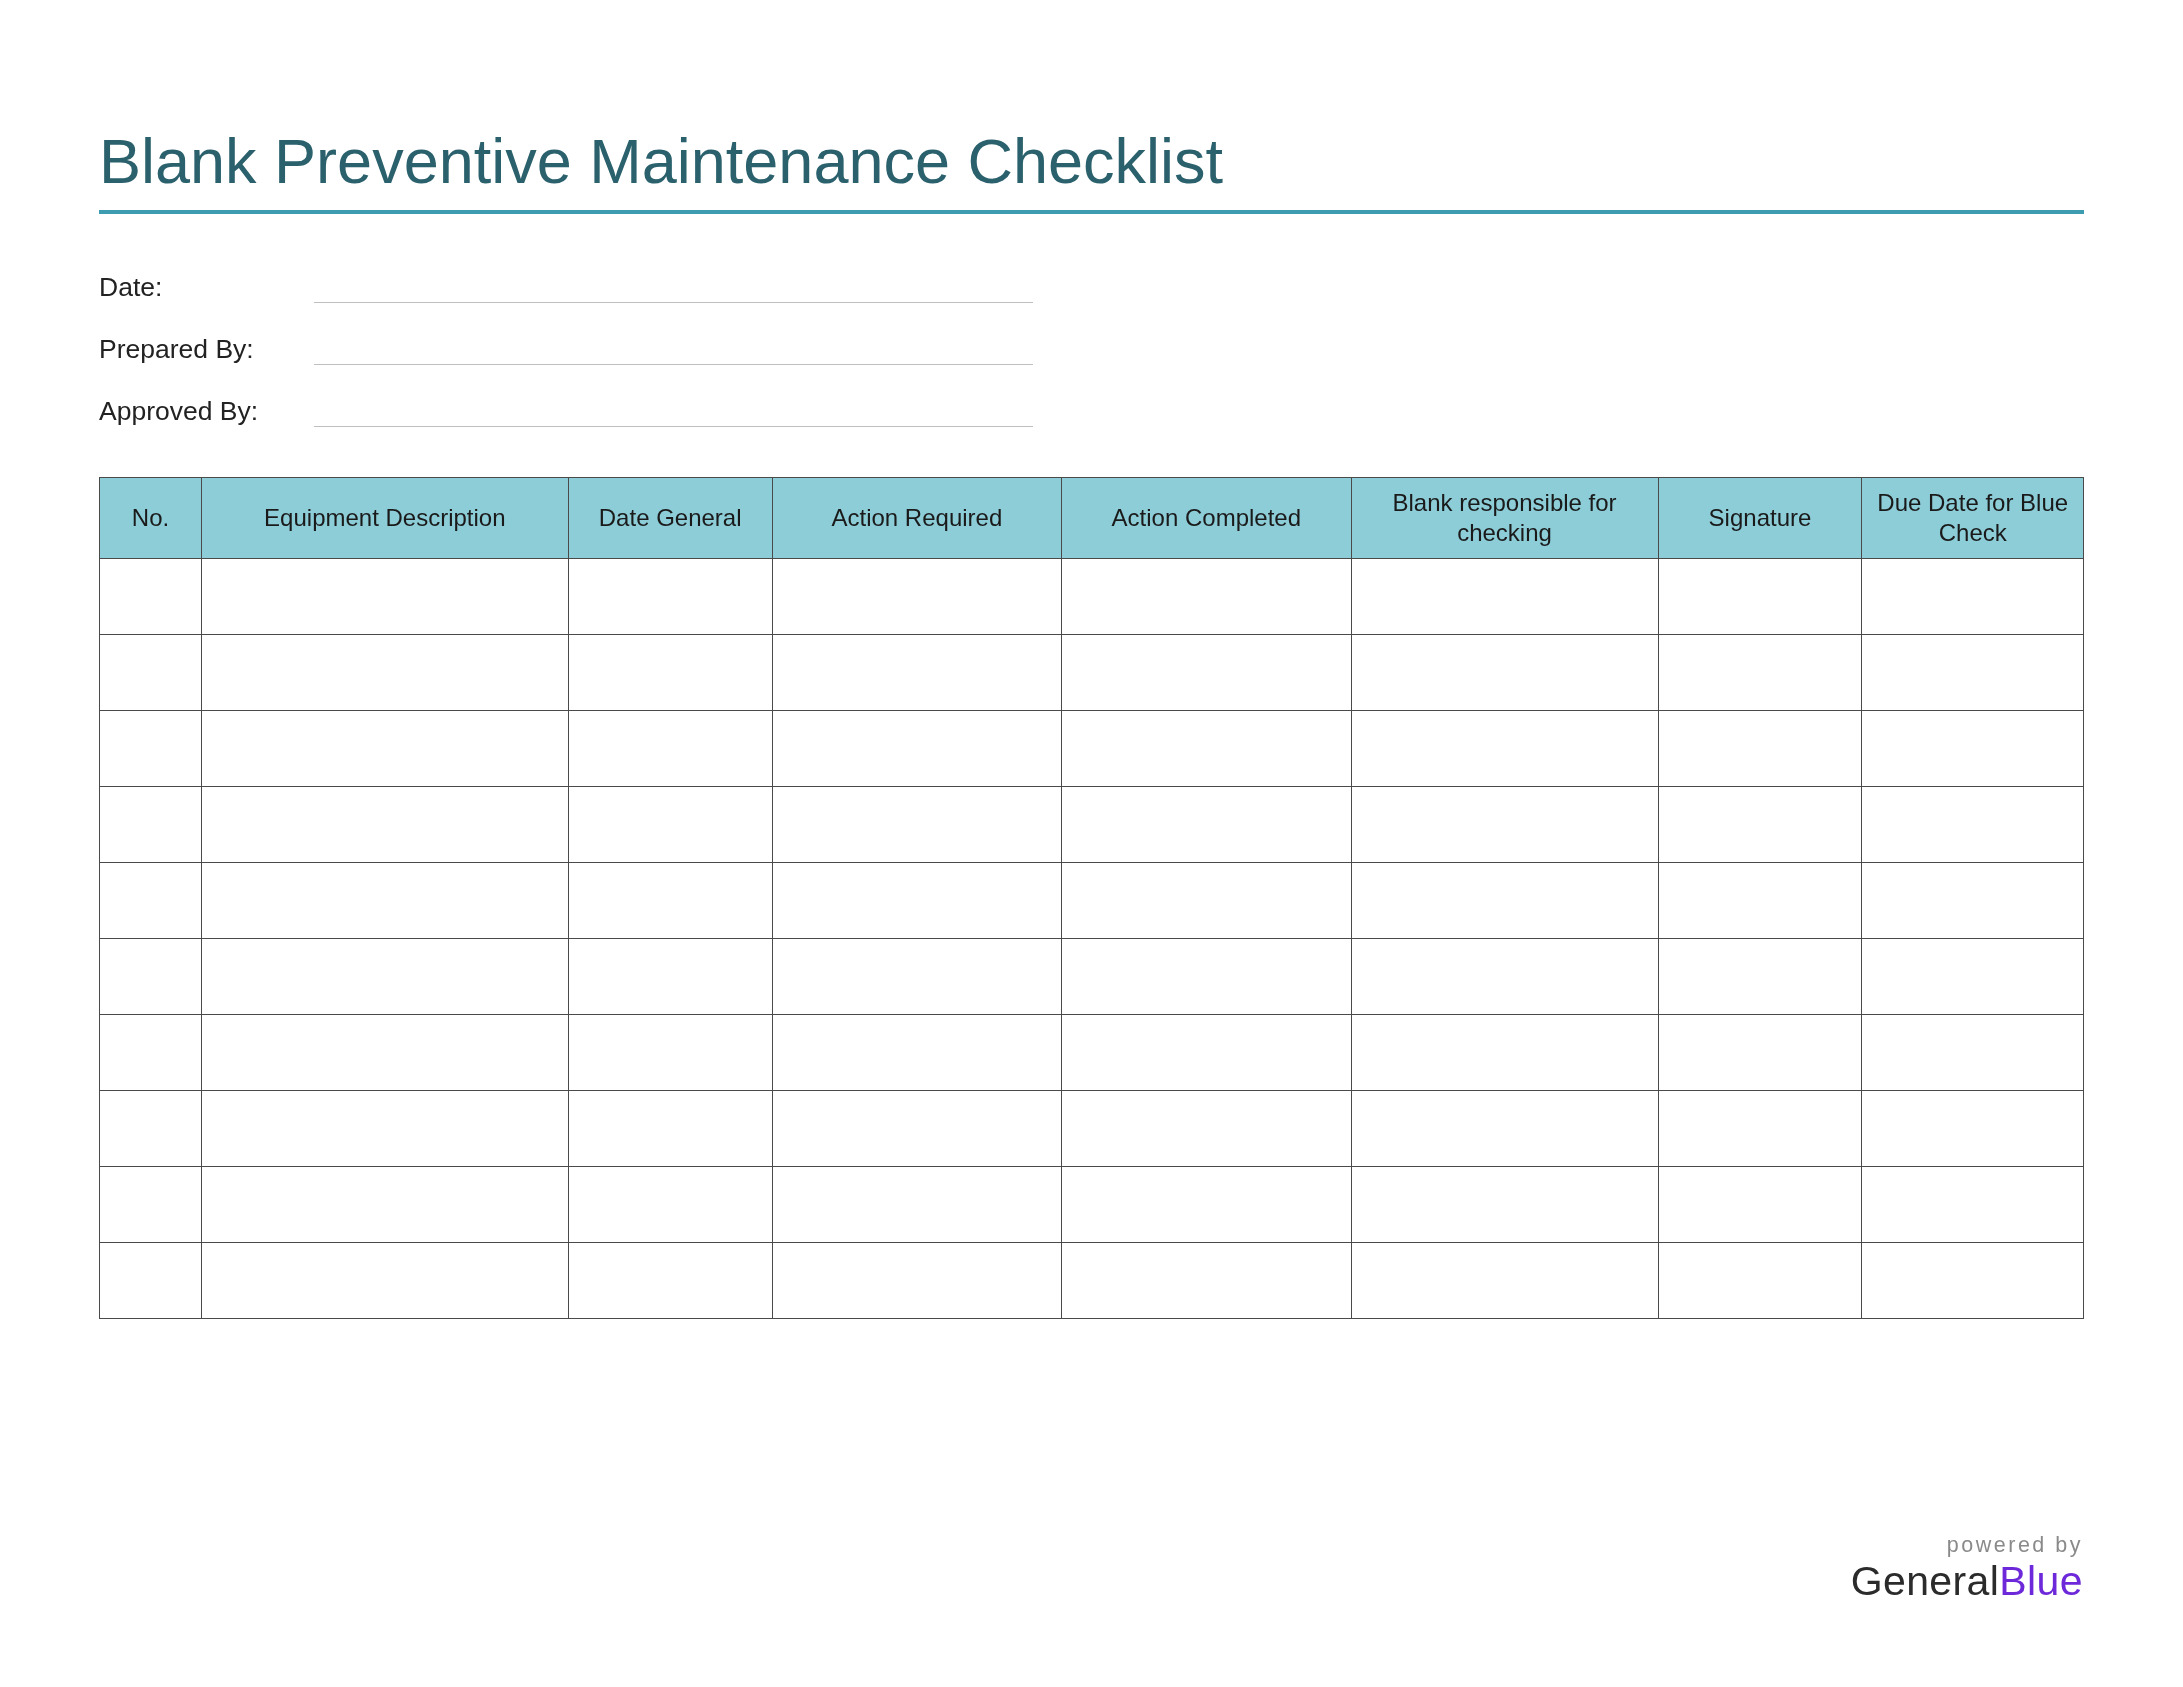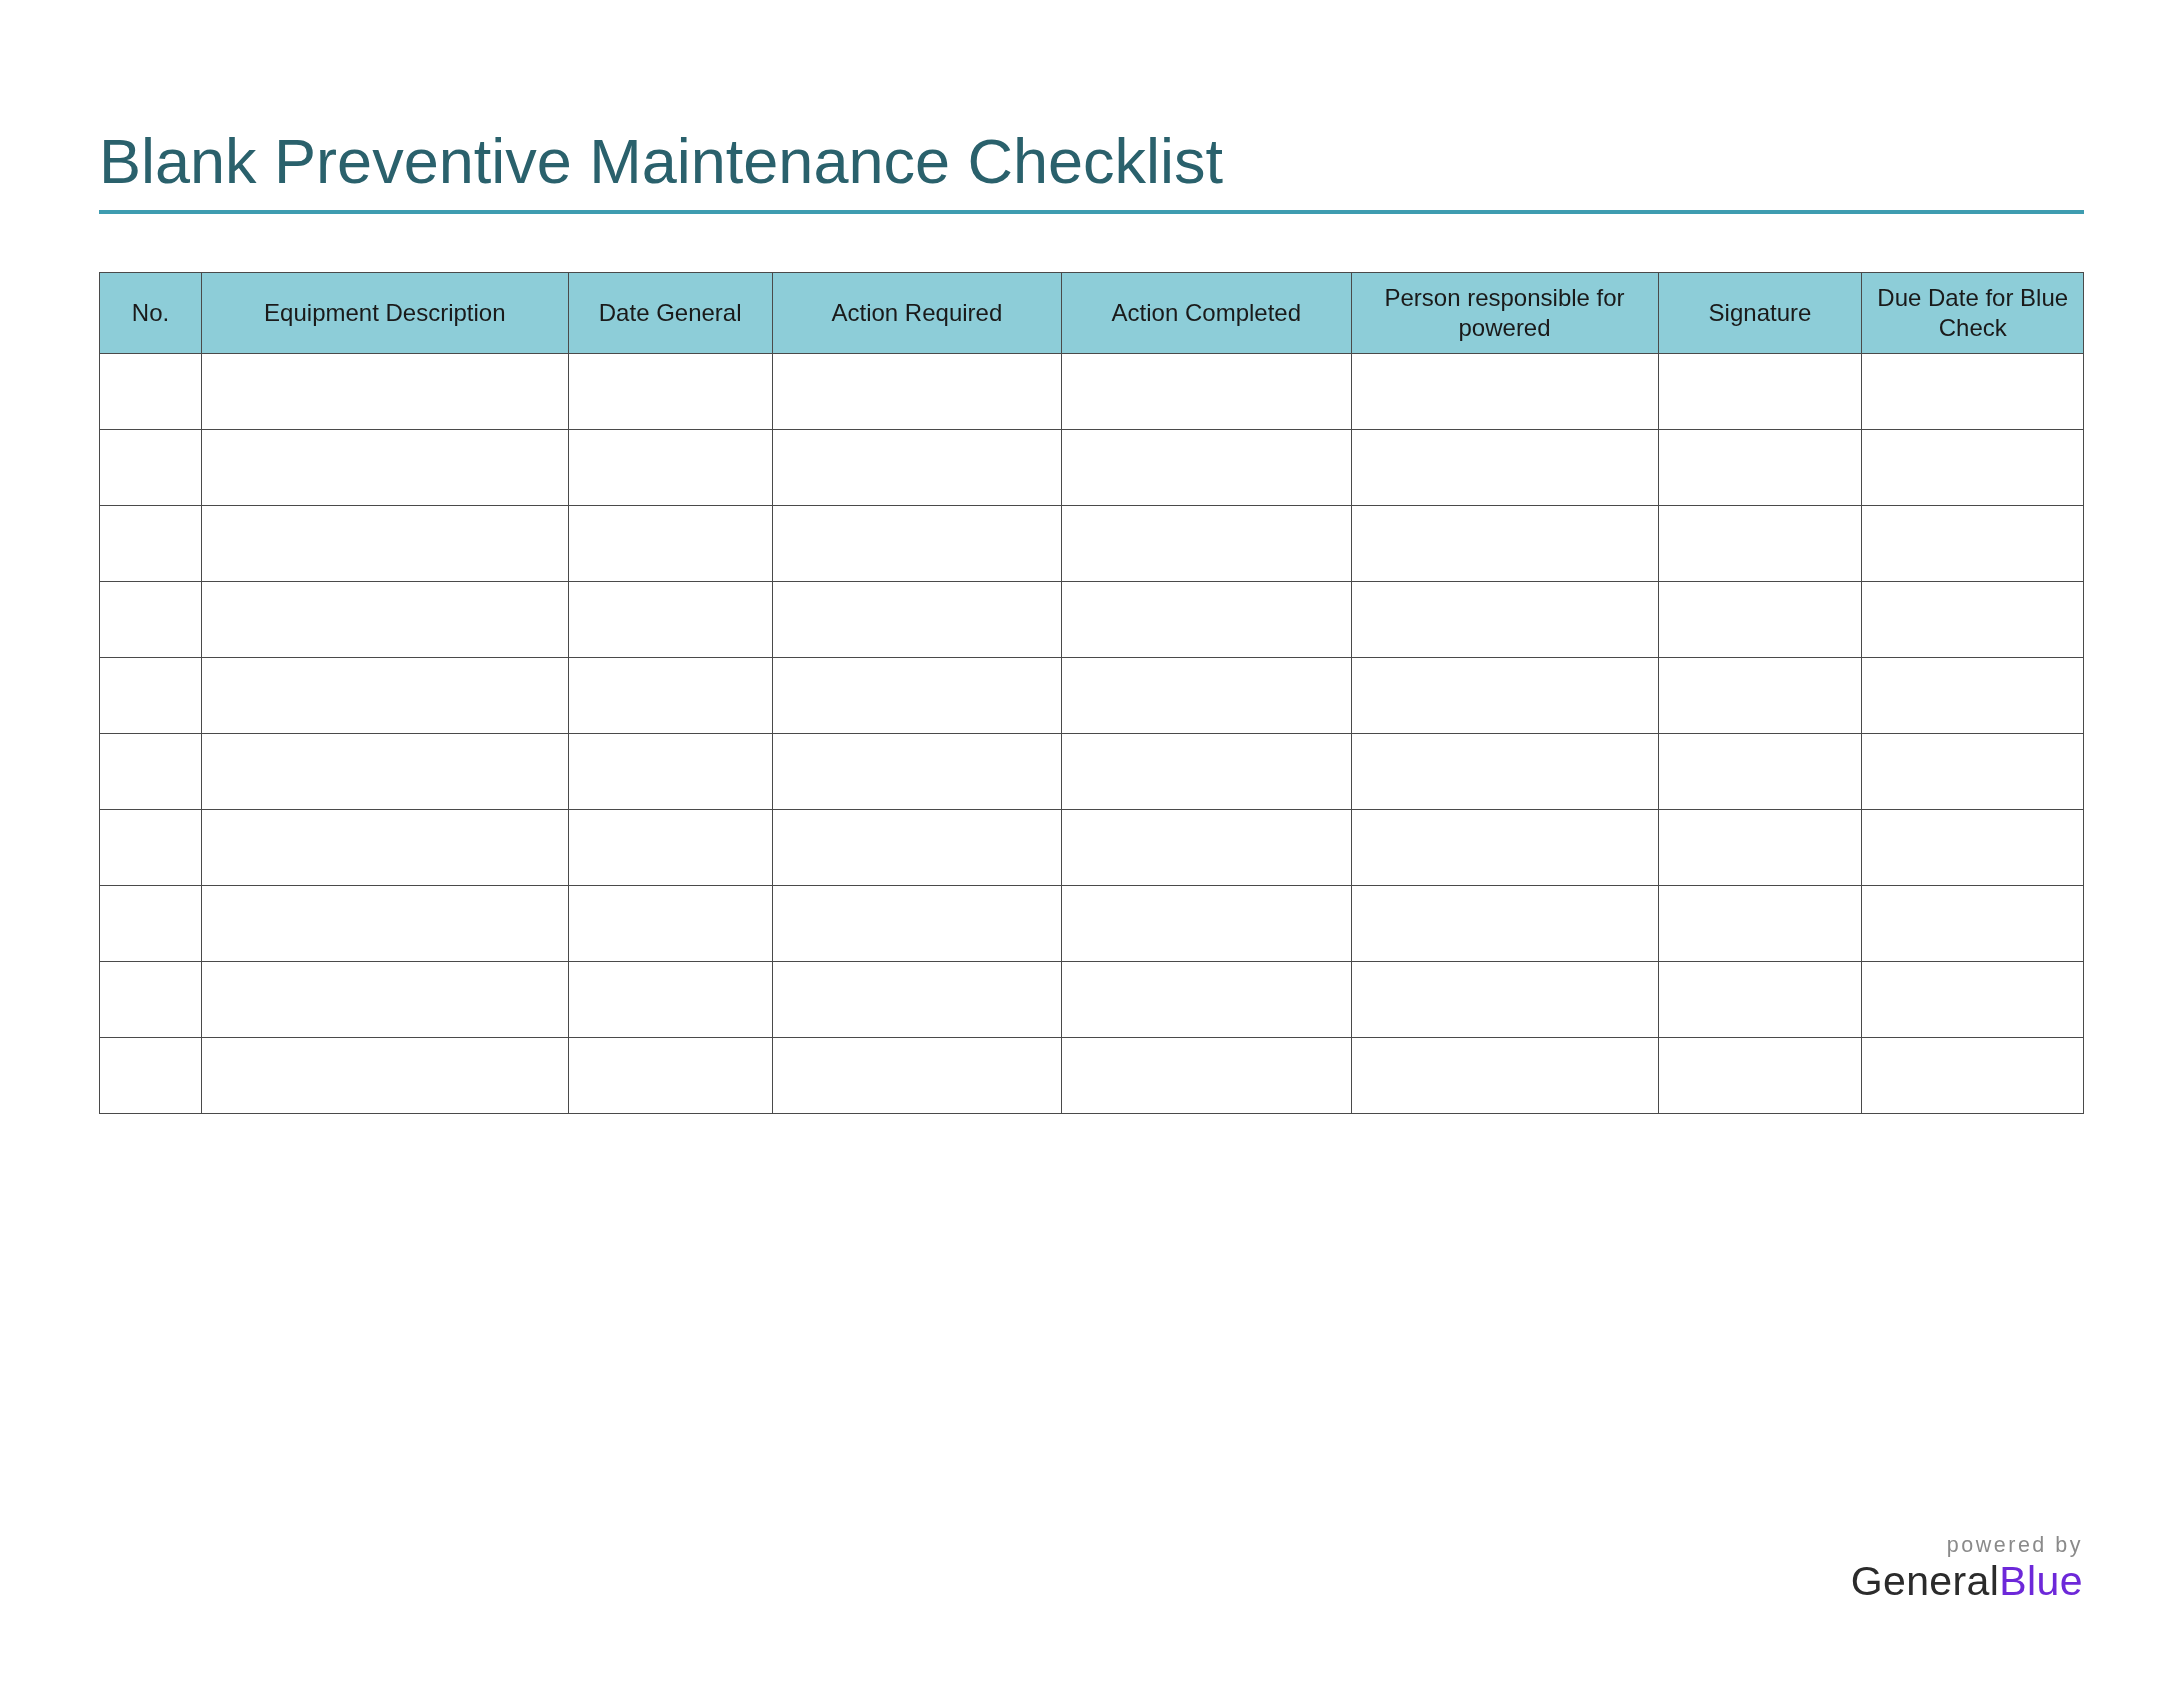--- a/index.html
+++ b/index.html
@@ -102,40 +102,54 @@
   }
 </style>
 </head>
 <body>
 
 <div class="page">
 
   <h1 class="title">Blank Preventive Maintenance Checklist</h1>
   <div class="title-rule"></div>
 
+  <div class="meta">
+    <div class="meta-row">
+      <div class="meta-label">Date:</div>
+      <div class="meta-line"></div>
+    </div>
+    <div class="meta-row">
+      <div class="meta-label">Prepared By:</div>
+      <div class="meta-line"></div>
+    </div>
+    <div class="meta-row">
+      <div class="meta-label">Approved By:</div>
+      <div class="meta-line"></div>
+    </div>
+  </div>
 
   <table class="checklist">
     <colgroup>
       <col class="col-no">
         <col class="col-eq">
         <col class="col-dc">
         <col class="col-ar">
       <col class="col-ac">
         <col class="col-pr">
         <col class="col-sig">
         <col class="col-due">
     </colgroup>
     <thead>
       <tr>
         <th>No.</th>
         <th>Equipment Description</th>
         <th>Date General</th>
         <th>Action Required</th>
         <th>Action Completed</th>
-        <th>Person responsible for powered</th>
+        <th>Blank responsible for checking</th>
         <th>Signature</th>
         <th>Due Date for Blue Check</th>
       </tr>
     </thead>
     <tbody id="tbody">
         <tr>
           <td></td>
           <td></td>
           <td></td>
           <td></td>

